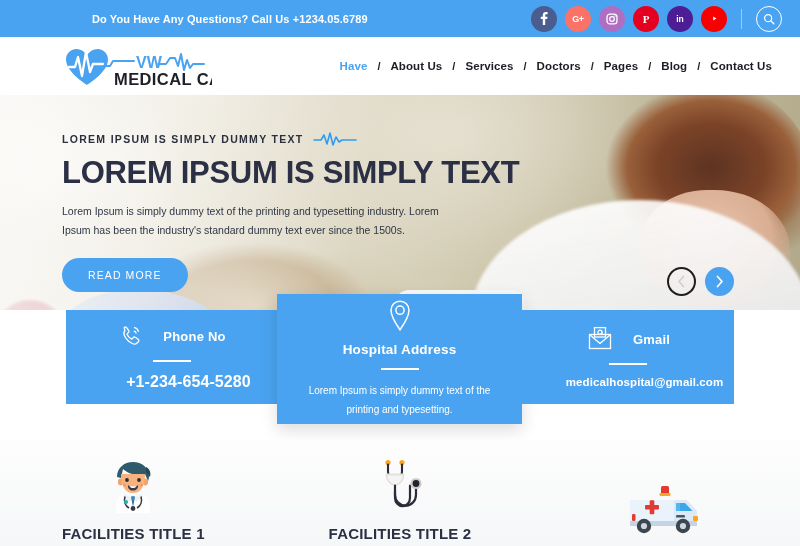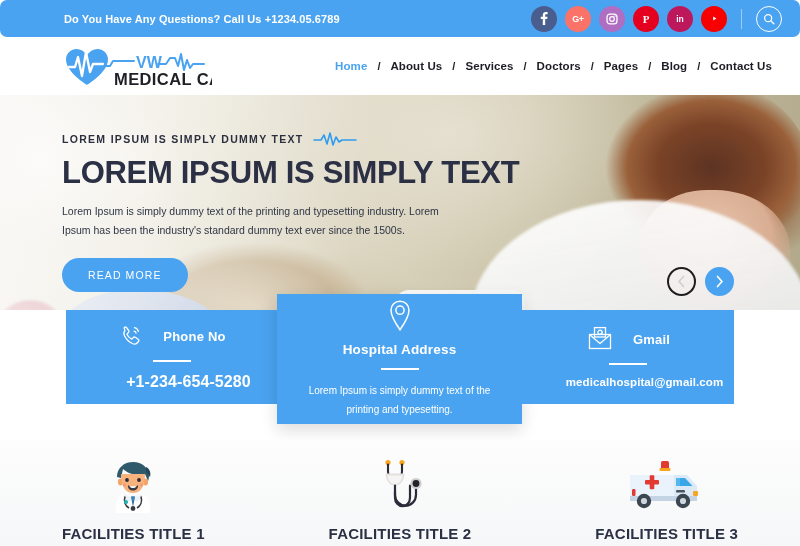--- a/index.html
+++ b/index.html
@@ -6,23 +6,22 @@
   html,body { width:800px; height:546px; overflow:hidden; }
   body {
     font-family:"Liberation Sans", sans-serif;
     background:#ffffff;
     -webkit-font-smoothing:antialiased;
   }
 
   
   .topbar {
     height:37px; background:#4aa3f0;
-    display:flex; align-items:center; padding:0 18px 0 64px;
+    display:flex; align-items:center; padding:0 18px 0 92px;
     position:relative;
-    border-radius:7px;
   }
   .topbar-text {
     color:#ffffff; font-size:11px; font-weight:bold; letter-spacing:.1px;
     white-space:nowrap;
   }
   .topbar-right {
     position:absolute; right:18px; top:0; height:37px;
     display:flex; align-items:center; gap:8px;
   }
   .social {
@@ -227,21 +226,21 @@
           <rect x="1.2" y="1.2" width="11.6" height="11.6" rx="3.4" fill="none" stroke="#fff" stroke-width="1.5"></rect>
           <circle cx="7" cy="7" r="2.7" fill="none" stroke="#fff" stroke-width="1.4"></circle>
           <circle cx="10.4" cy="3.6" r="0.85" fill="#fff"></circle>
         </svg>
     </div>
 
     <div class="social" style="background:#e6001f">
       <span style="font-family:'Liberation Serif',serif;font-size:11px;font-weight:bold">P</span>
     </div>
 
-    <div class="social" style="background:#be185d">
+    <div class="social" style="background:#4c1d95">
       <span style="font-family:'Liberation Sans',sans-serif;font-size:8.5px;font-weight:bold">in</span>
     </div>
 
     <div class="social" style="background:#f90000">
       <svg width="13" height="9" viewBox="0 0 16 11">
           <rect x="0" y="0" width="16" height="11" rx="3" fill="#f90000"></rect>
           <path fill="#fff" d="M6.4 3.1l4 2.4-4 2.4z"></path>
         </svg>
     </div>
 
@@ -264,21 +263,21 @@
         <polyline points="7,23 13,23 16,13 20,32 24,8 28,28 31,20 35,20 41,20" fill="none" stroke="#ffffff" stroke-width="2.3" stroke-linejoin="round" stroke-linecap="round"></polyline>
         <polyline points="42,22 48,22 51,17 60,17 72,17" fill="none" stroke="#4aa3f0" stroke-width="2" stroke-linecap="round" stroke-linejoin="round"></polyline>
         <polyline points="96,20 104,20 108,14 113,14 116,22 119,10 122,26 125,16 128,24 131,20 142,20" fill="none" stroke="#4aa3f0" stroke-width="2" stroke-linecap="round" stroke-linejoin="round"></polyline>
         <text x="74" y="24" font-family="Liberation Sans, sans-serif" font-size="16" font-weight="bold" fill="#4aa3f0">VW</text>
         <text x="52" y="41" font-family="Liberation Sans, sans-serif" font-size="16.5" font-weight="bold" fill="#1f1f26" letter-spacing=".4">MEDICAL CARE</text>
       </svg>
     </div>
   </div>
 
   <nav class="nav">
-    <a class="nav-link active" href="#">Home</a>
+    <a class="nav-link active" href="#">Have</a>
     <span class="nav-sep">/</span>
     <a class="nav-link" href="#">About Us</a>
     <span class="nav-sep">/</span>
     <a class="nav-link" href="#">Services</a>
     <span class="nav-sep">/</span>
     <a class="nav-link" href="#">Doctors</a>
     <span class="nav-sep">/</span>
     <a class="nav-link" href="#">Pages</a>
     <span class="nav-sep">/</span>
     <a class="nav-link" href="#">Blog</a>
@@ -434,15 +433,14 @@
         <rect x="26.7" y="20.3" width="4.6" height="14" rx="1" fill="#e23a32"></rect>
         <rect x="53" y="35" width="9" height="2.6" rx="1.2" fill="#4a5560"></rect>
         <rect x="9" y="34" width="3.5" height="7" rx="1.2" fill="#e23a32"></rect>
         <rect x="70" y="36" width="5" height="5" rx="1.2" fill="#f6a623"></rect>
         <circle cx="21" cy="46" r="7.2" fill="#3c4651"></circle>
         <circle cx="21" cy="46" r="3.1" fill="#cfd6dd"></circle>
         <circle cx="60" cy="46" r="7.2" fill="#3c4651"></circle>
         <circle cx="60" cy="46" r="3.1" fill="#cfd6dd"></circle>
       </svg>
     </div>
-    <div class="fac-label">FACILITIES TITLE 3</div>
   </div>
 </div>
 
 </body></html>

